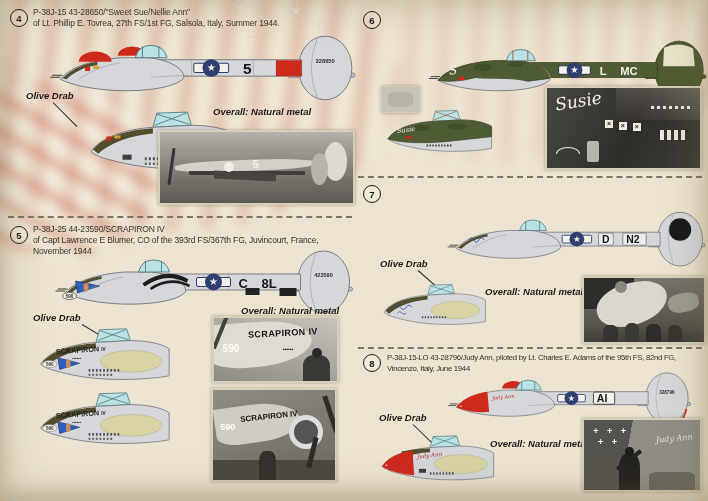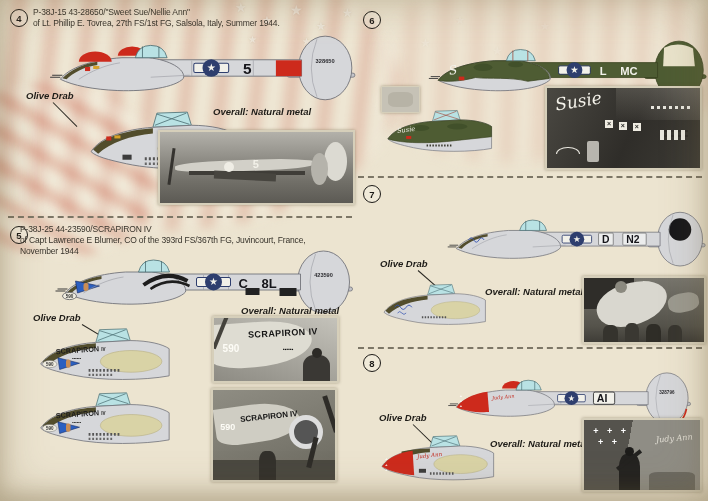--- a/index.html
+++ b/index.html
@@ -127,21 +127,21 @@
     <div style="right:13%;top:30%;width:9%;height:45%;background:#b5b3ab;border-radius:50%"></div>
     <div style="left:28%;top:56%;width:32%;height:11%;background:#47453f;transform:rotate(3deg)"></div>
     <div style="left:33%;top:42%;width:10px;height:10px;background:#efede5;border-radius:50%"></div>
     <div class="ph-txt" style="left:48%;top:37%;color:#f3f1e9;font-size:11px">5</div>
     <div style="left:5%;top:22%;width:3px;height:52%;background:#35332f;transform:rotate(8deg)"></div>
   </div>
 
   <div class="divider" style="left:8px;top:216px;width:344px"></div>
 
   <div class="numcirc" style="left:10px;top:226px">5</div>
-  <div class="title" style="left:20px;top:224px;width:318px">P-38J-25 44-23590/SCRAPIRON IV
+  <div class="title" style="left:33px;top:224px;width:318px">P-38J-25 44-23590/SCRAPIRON IV
 of Capt Lawrence E Blumer, CO of the 393rd FS/367th FG, Juvincourt, France,
 November 1944</div>
 
   <svg style="left:50px;top:245px" width="307" height="76" viewBox="0 0 300 76">
     <rect x="233" y="42" width="66" height="4" rx="2" class="bdk"></rect>
     <ellipse cx="270" cy="37" rx="26" ry="31" class="body"></ellipse>
     <path d="M262,9 Q251,37 262,65" class="panel"></path>
     <path d="M78,29 C74,33 74,41 78,45 L247,45 L247,29 Z" class="body"></path>
     <path d="M12,48 C20,37 42,29 72,27 L98,27 C118,29 134,38 132,47 C124,56 96,60 68,59 C44,58 24,54 12,48 Z" class="body"></path>
     <path d="M4,44 L14,44 M2,46 L12,46" stroke="#3a3a3a" stroke-width="1"></path>
@@ -339,20 +339,22 @@
     <div style="right:4%;top:24%;width:26%;height:30%;background:#9b998f;border-radius:40%;transform:rotate(-10deg)"></div>
     <div style="left:16%;bottom:0;width:12%;height:26%;background:#35332d;border-radius:40% 40% 0 0"></div>
     <div style="left:34%;bottom:0;width:12%;height:30%;background:#3a3832;border-radius:40% 40% 0 0"></div>
     <div style="left:52%;bottom:0;width:12%;height:28%;background:#2f2d27;border-radius:40% 40% 0 0"></div>
     <div style="left:70%;bottom:0;width:12%;height:26%;background:#37352f;border-radius:40% 40% 0 0"></div>
   </div>
 
   <div class="divider" style="left:358px;top:347px;width:344px"></div>
 
   <div class="numcirc" style="left:363px;top:354px">8</div>
+  <div class="title tight" style="left:387px;top:352px;width:316px">P-38J-15-LO 43-28796/Judy Ann, piloted by Lt. Charles E. Adams of the 95th FS, 82nd FG,
+Vincenzo, Italy, June 1944</div>
 
   <svg style="left:440px;top:368px" width="258" height="62" viewBox="0 0 300 76">
     <rect x="233" y="42" width="66" height="4" rx="2" class="bdk"></rect>
     <ellipse cx="270" cy="37" rx="26" ry="31" class="body"></ellipse>
     <path d="M262,9 Q251,37 262,65" class="panel"></path>
     <path d="M248,62 A26,31 0 0 0 294,50" fill="none" stroke="#cd2a1c" stroke-width="2"></path>
     <path d="M78,29 C74,33 74,41 78,45 L247,45 L247,29 Z" class="body"></path>
     <path d="M12,48 C20,37 42,29 72,27 L98,27 C118,29 134,38 132,47 C124,56 96,60 68,59 C44,58 24,54 12,48 Z" class="body"></path>
     <path d="M12,48 C19,38 34,31 50,29 L52,54 C36,55 20,52 12,48 Z" class="red"></path>
     <text x="17" y="38" font-size="5" font-weight="bold" fill="#fff" writing-mode="tb"></text>

